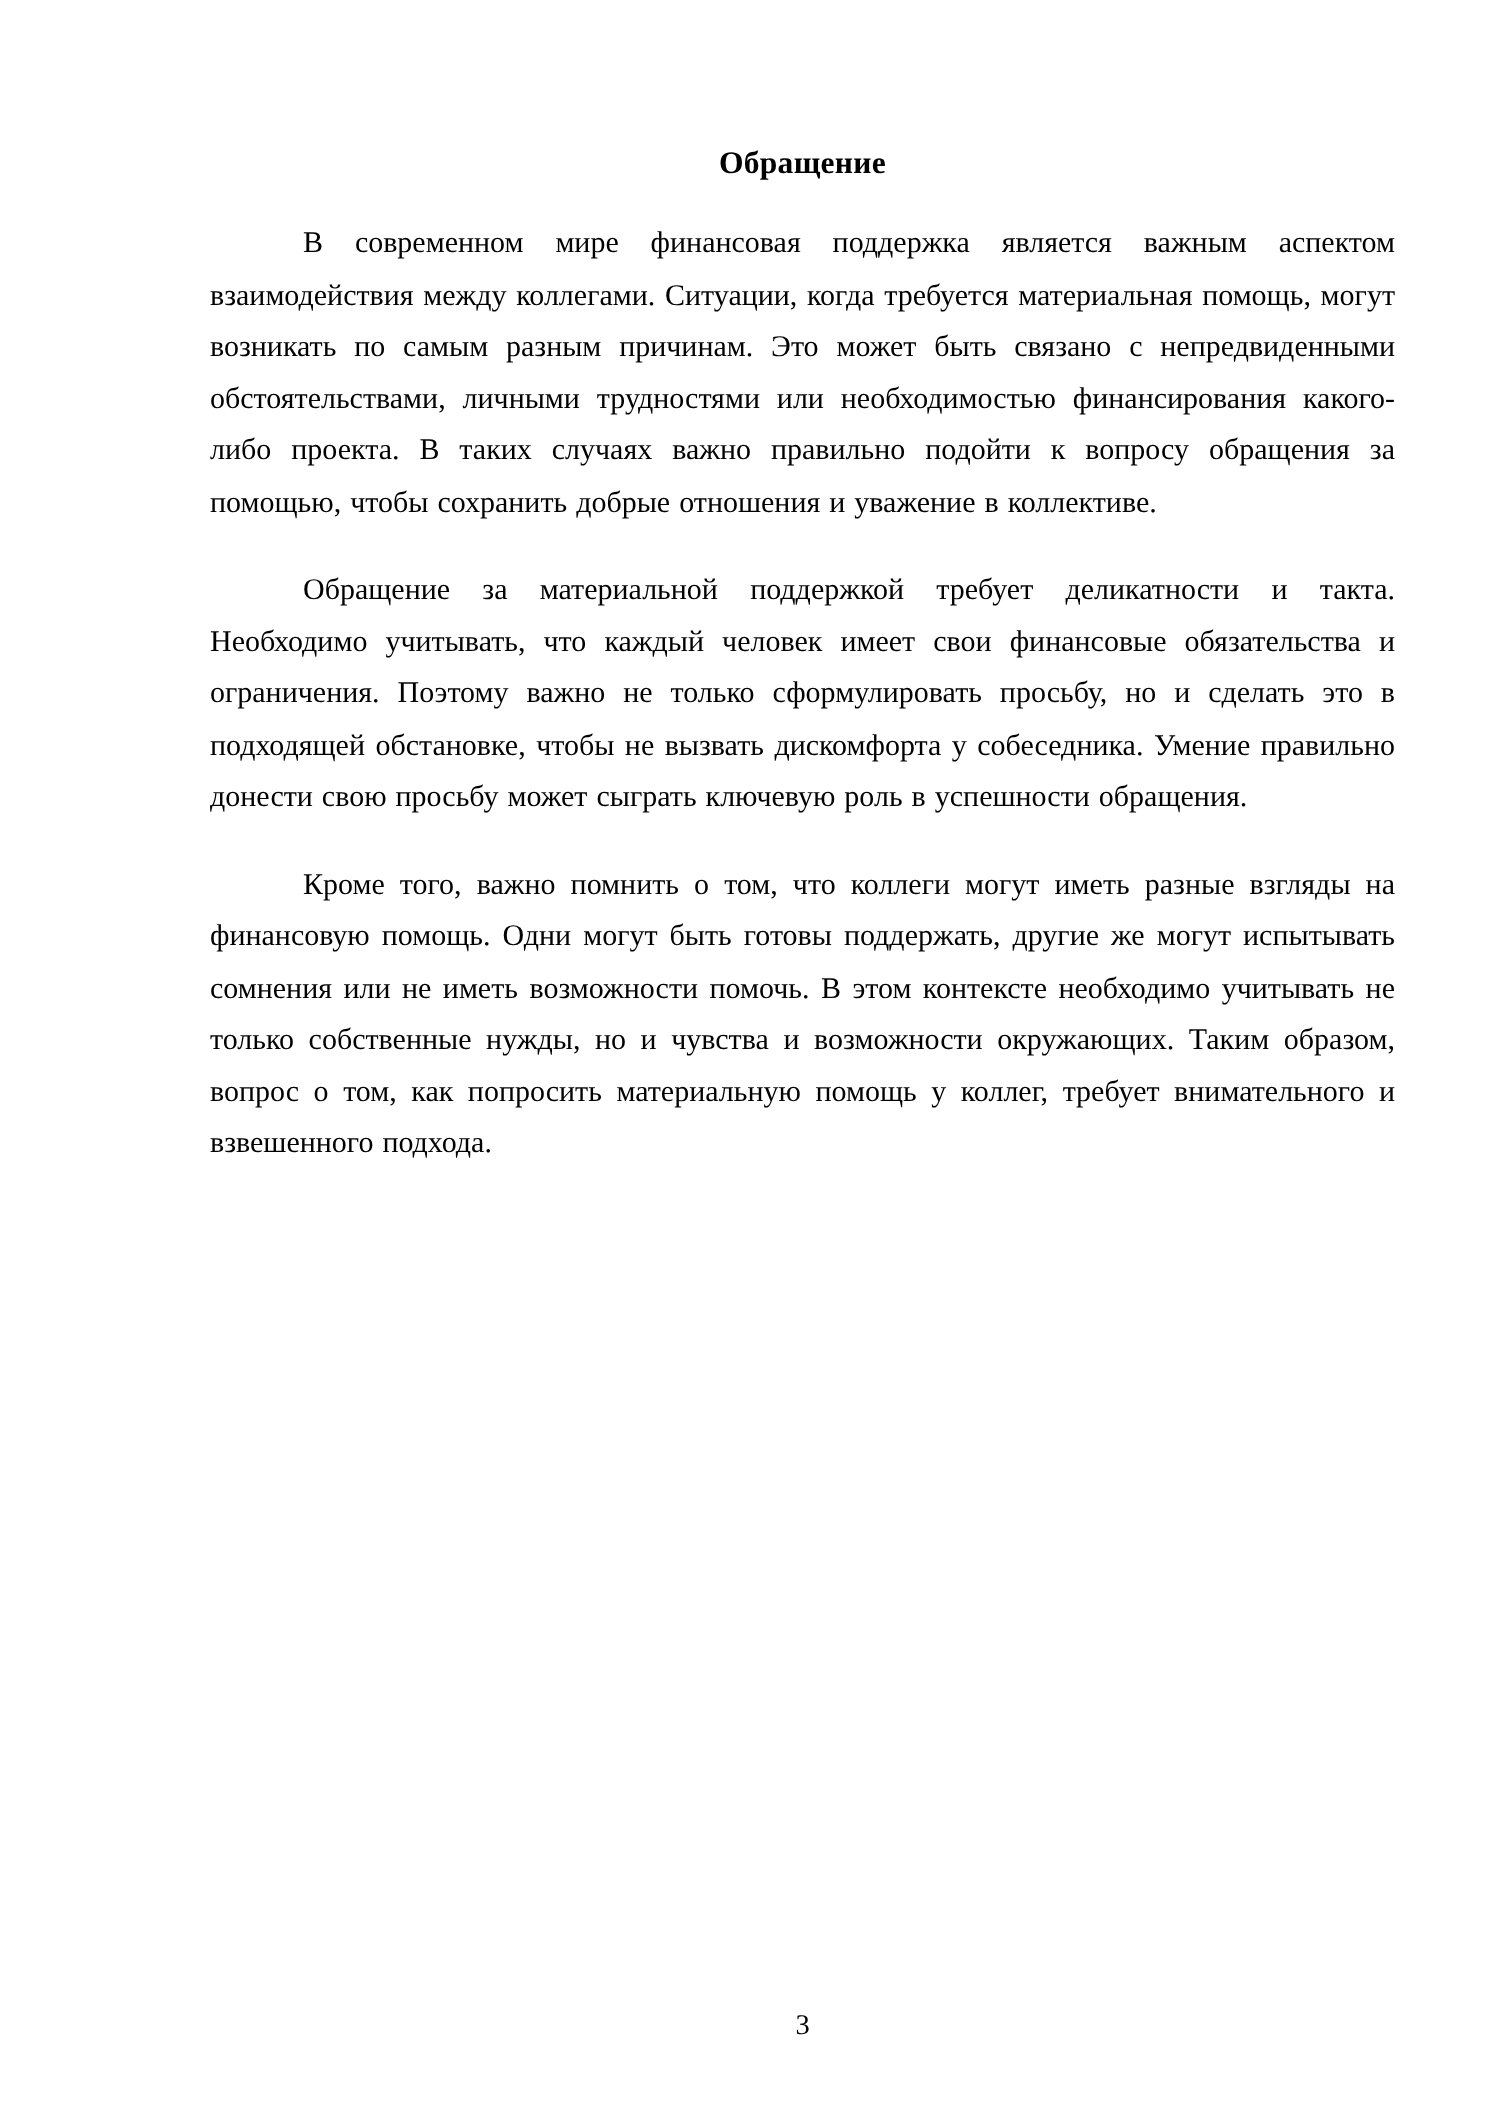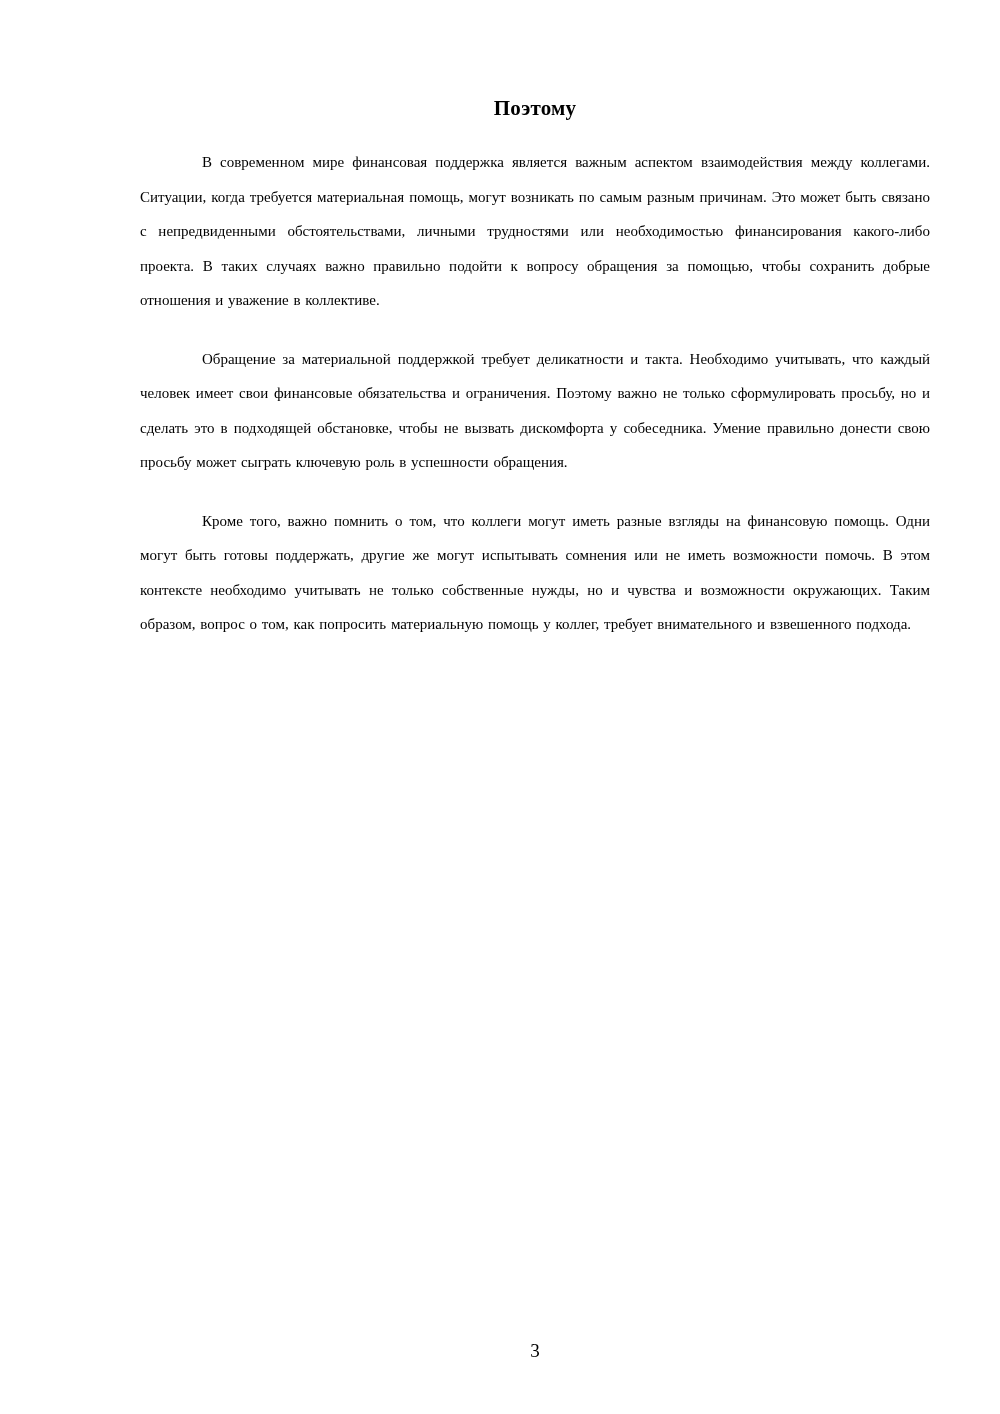--- a/index.html
+++ b/index.html
@@ -25,21 +25,21 @@
       right: 70px;
     }
     .doc-title {
       font-size: 21px;
       font-weight: bold;
       text-align: center;
       margin: 0 0 24px 0;
       letter-spacing: 0.2px;
     }
     .doc-paragraph {
-      font-size: 15px;
+      font-size: 20px;
       line-height: 34.5px;
       text-align: justify;
       text-indent: 62px;
       margin: 0 0 24px 0;
       word-spacing: 1px;
     }
     .page-number {
       position: absolute;
       bottom: 52px;
       left: 140px;
@@ -47,21 +47,21 @@
       text-align: center;
       font-size: 19px;
       color: #000000;
     }
   </style>
 </head>
 <body>
 
 <div class="page">
   <div class="content">
-    <h1 class="doc-title">Поэтому</h1>
+    <h1 class="doc-title">Обращение</h1>
 
     <p class="doc-paragraph">В современном мире финансовая поддержка является важным аспектом взаимодействия между коллегами. Ситуации, когда требуется материальная помощь, могут возникать по самым разным причинам. Это может быть связано с непредвиденными обстоятельствами, личными трудностями или необходимостью финансирования какого-либо проекта. В таких случаях важно правильно подойти к вопросу обращения за помощью, чтобы сохранить добрые отношения и уважение в коллективе.</p>
 
     <p class="doc-paragraph">Обращение за материальной поддержкой требует деликатности и такта. Необходимо учитывать, что каждый человек имеет свои финансовые обязательства и ограничения. Поэтому важно не только сформулировать просьбу, но и сделать это в подходящей обстановке, чтобы не вызвать дискомфорта у собеседника. Умение правильно донести свою просьбу может сыграть ключевую роль в успешности обращения.</p>
 
     <p class="doc-paragraph">Кроме того, важно помнить о том, что коллеги могут иметь разные взгляды на финансовую помощь. Одни могут быть готовы поддержать, другие же могут испытывать сомнения или не иметь возможности помочь. В этом контексте необходимо учитывать не только собственные нужды, но и чувства и возможности окружающих. Таким образом, вопрос о том, как попросить материальную помощь у коллег, требует внимательного и взвешенного подхода.</p>
   </div>
 
   <div class="page-number">3</div>
 </div>

